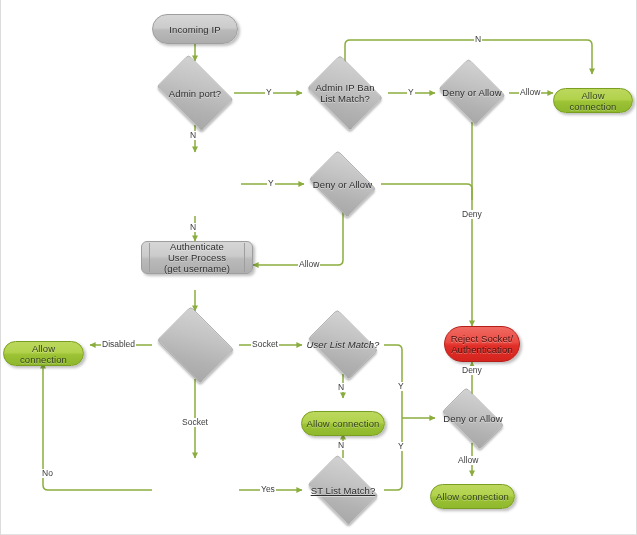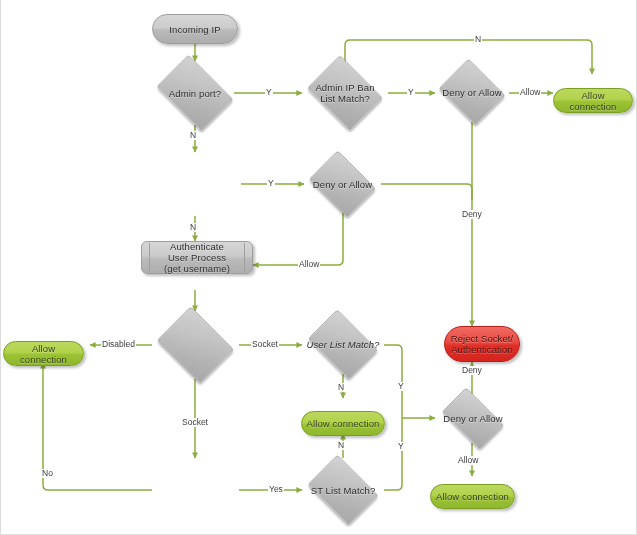--- a/index.html
+++ b/index.html
@@ -184,21 +184,21 @@
   <div class="elabel" style="left:188px; top:223px;">N</div>
   <div class="elabel" style="left:297px; top:260px;">Allow</div>
   <div class="elabel" style="left:100px; top:340px;">Disabled</div>
   <div class="elabel" style="left:250px; top:340px;">Socket</div>
   <div class="elabel" style="left:180px; top:418px;">Socket</div>
   <div class="elabel" style="left:336px; top:383px;">N</div>
   <div class="elabel" style="left:396px; top:382px;">Y</div>
   <div class="elabel" style="left:396px; top:442px;">Y</div>
   <div class="elabel" style="left:336px; top:441px;">N</div>
   <div class="elabel" style="left:40px; top:469px;">No</div>
-  <div class="elabel" style="left:259px; top:485px;margin-left:8px;">Yes</div>
+  <div class="elabel" style="left:259px; top:485px;">Yes</div>
   <div class="elabel" style="left:460px; top:366px;">Deny</div>
   <div class="elabel" style="left:456px; top:456px;">Allow</div>
 
   <div class="node pill pill-gray" style="left:151px; top:14px; width:86px; height:30px;">
     <span class="plabel">Incoming IP</span>
   </div>
 
   <div class="node diamond" style="left:149px; top:61px; width:90px; height:64px;">
     <span class="dshape"></span>
     <span class="dlabel">Admin port?</span>
@@ -246,21 +246,21 @@
   <div class="node diamond" style="left:301px; top:315px; width:82px; height:59px;font-style:italic;">
     <span class="dshape"></span>
     <span class="dlabel">User List Match?</span>
   </div>
 
   <div class="node pill pill-green" style="left:300px; top:403px; width:84px; height:25px;">
     <span class="plabel">Allow connection</span>
   </div>
 
 
-  <div class="node diamond" style="left:301px; top:460px; width:82px; height:60px;">
+  <div class="node diamond" style="left:301px; top:460px; width:82px; height:60px;text-decoration:underline;">
     <span class="dshape"></span>
     <span class="dlabel">ST List Match?</span>
   </div>
 
   <div class="node pill pill-red" style="left:435px; top:326px; width:76px; height:36px;">
     <span class="plabel">
       <span>Reject Socket/</span><br>
       <span>Authentication</span>
     </span>
   </div>

